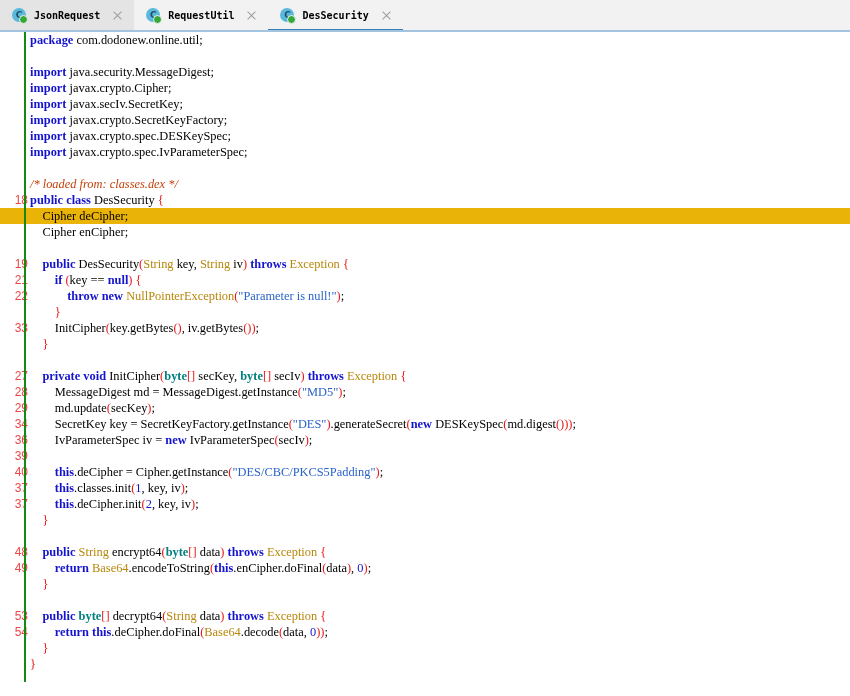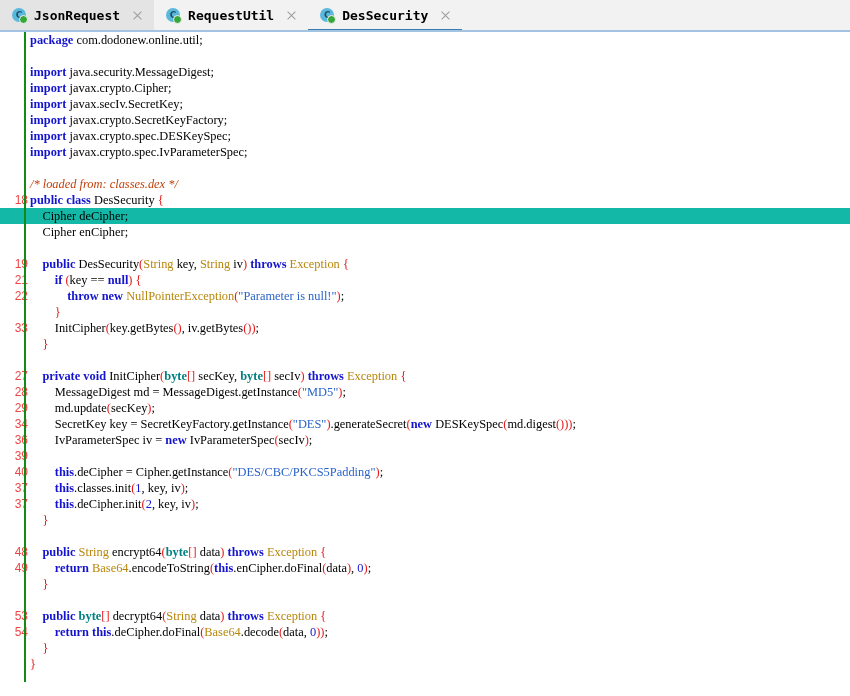--- a/index.html
+++ b/index.html
@@ -82,21 +82,21 @@
   .tab-icon .dot {
     position: absolute;
     right: -1px; bottom: -1px;
     width: 7px; height: 7px;
     border-radius: 50%;
     background: #36a83a;
     border: 1px solid #f2f2f2;
     box-sizing: content-box;
   }
   .tab-label {
-    font-size: 13px;
+    font-size: 10px;
     font-weight: bold;
     color: #000000;
     white-space: nowrap;
     letter-spacing: 0px;
   }
   .tab-close {
     margin-left: 11px;
     width: 13px;
     height: 13px;
     position: relative;
@@ -133,21 +133,21 @@
   }
   .code-line {
     position: relative;
     height: 16px;
     line-height: 16px;
     white-space: pre;
     font-size: 12.4px;
     font-family: "DejaVu Sans Mono", "Liberation Mono", monospace;
   }
   .code-line.hl {
-    background: #14b8a6;
+    background: #eab308;
   }
   .ln {
     position: absolute;
     left: 8px;
     width: 20px;
     text-align: right;
     color: #ef4444;
     font-size: 12px;
     font-family: Liberation Sans, sans-serif;
   }

